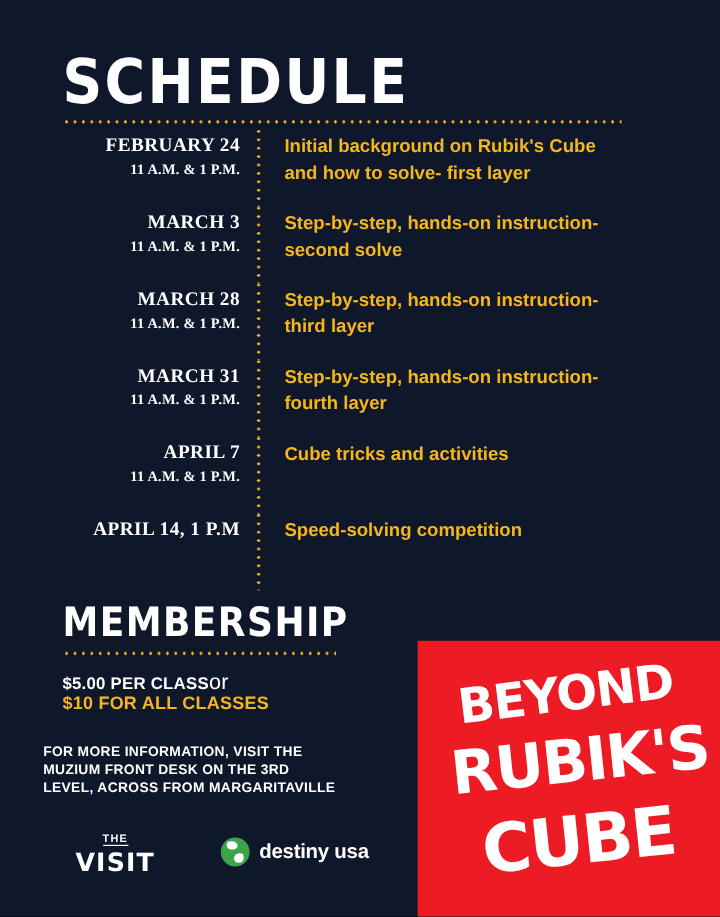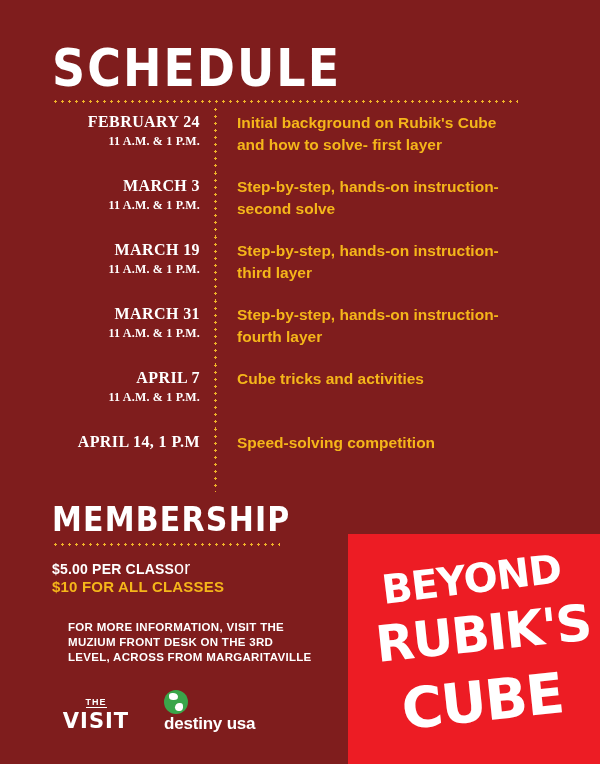--- a/index.html
+++ b/index.html
@@ -12,21 +12,21 @@
     background: #000000;
     font-family: "Liberation Sans", sans-serif;
     color: #ffffff;
     overflow: hidden;
     position: relative;
   }
   .page {
     position: relative;
     width: 600px;
     height: 764px;
-    background: #7f1d1d;
+    background: #0f172a;
   }
 
   
   .schedule-title {
     position: absolute;
     left: 52px;
     top: 38px;
     font-size: 46px;
     font-weight: 900;
     letter-spacing: 2px;
@@ -142,21 +142,21 @@
     position: absolute;
     left: 52px;
     top: 578px;
     font-size: 15px;
     font-weight: 800;
     color: #f5b61a;
     letter-spacing: 0.2px;
   }
   .info-block {
     position: absolute;
-    left: 68px;
+    left: 36px;
     top: 620px;
     width: 250px;
     font-size: 11.5px;
     font-weight: 700;
     line-height: 15px;
     color: #ffffff;
     letter-spacing: 0.3px;
   }
 
   
@@ -184,23 +184,22 @@
   .muzium-name {
     font-size: 21px;
     font-weight: 900;
     letter-spacing: 1px;
     color: #ffffff;
     font-family: "DejaVu Sans", sans-serif;
     margin-top: 3px;
   }
   .destiny {
     display: flex;
-    align-items: flex-start;
-    margin-left: 24px;
-    flex-direction: column;
+    align-items: center;
+    margin-left: 44px;
   }
   .destiny-globe {
     width: 24px;
     height: 24px;
     border-radius: 50%;
     background: #3aa64a;
     position: relative;
     overflow: hidden;
     margin-right: 8px;
   }
@@ -300,21 +299,21 @@
       <div class="sched-left">
         <div class="sched-date">MARCH 3</div>
         <div class="sched-time">11 A.M. &amp; 1 P.M.</div>
       </div>
       <div class="sched-divider"></div>
       <div class="sched-desc">Step-by-step, hands-on instruction- second solve</div>
     </div>
 
     <div class="sched-row">
       <div class="sched-left">
-        <div class="sched-date">MARCH 19</div>
+        <div class="sched-date">MARCH 28</div>
         <div class="sched-time">11 A.M. &amp; 1 P.M.</div>
       </div>
       <div class="sched-divider"></div>
       <div class="sched-desc">Step-by-step, hands-on instruction- third layer</div>
     </div>
 
     <div class="sched-row">
       <div class="sched-left">
         <div class="sched-date">MARCH 31</div>
         <div class="sched-time">11 A.M. &amp; 1 P.M.</div>

